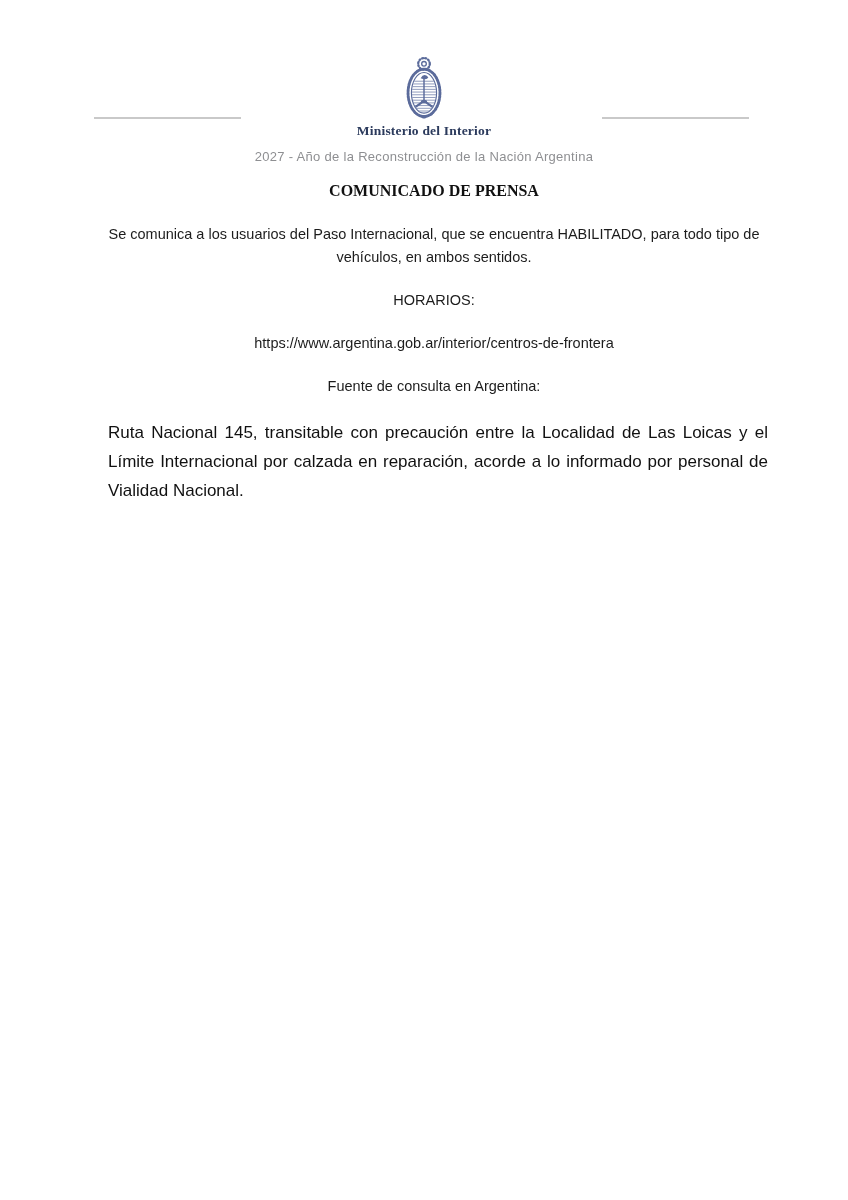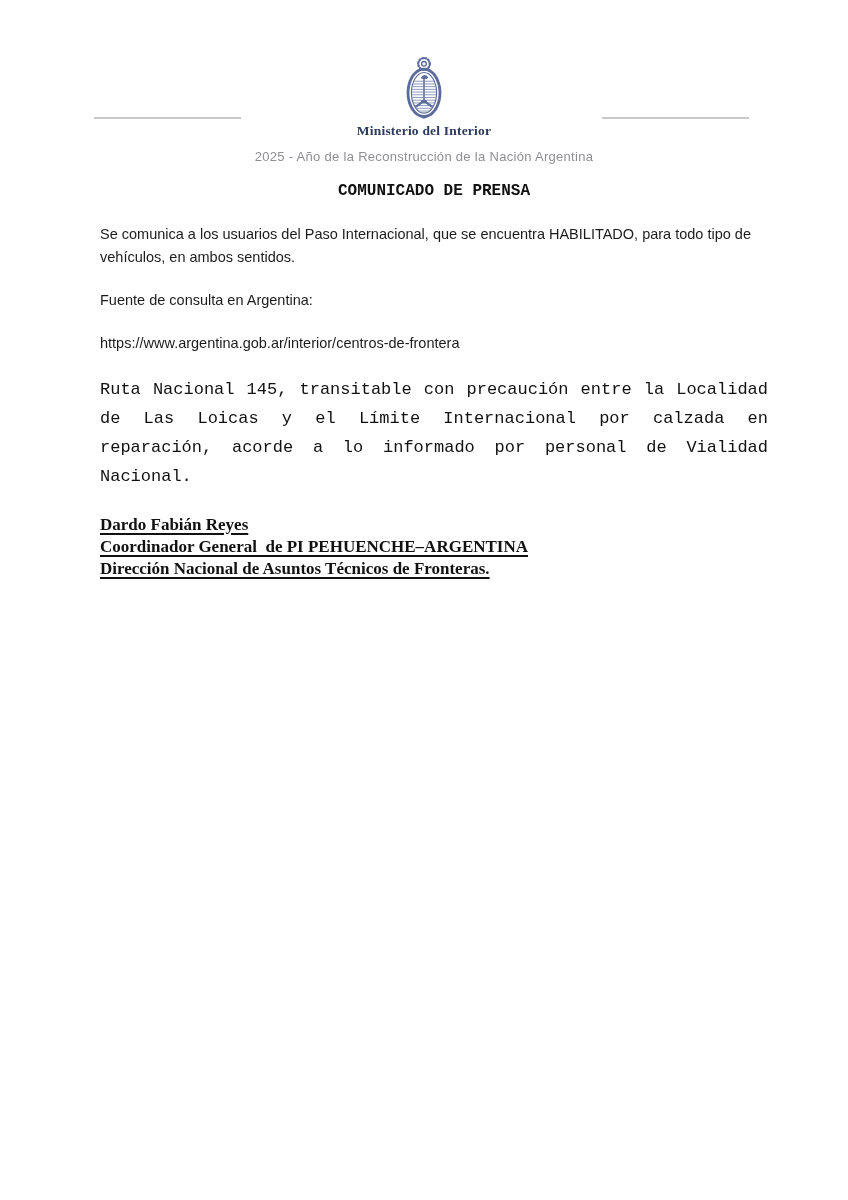--- a/index.html
+++ b/index.html
@@ -48,42 +48,43 @@
   }
 
   
   .content {
     margin: 0 80px 0 100px; 
   }
 
   .doc-title {
     margin-top: 18px;
     text-align: center;
-    font-family: Liberation Mono, monospace;
+    font-family: Liberation Serif, serif;
     font-weight: bold;
     font-size: 16px;
     line-height: 18.5px;
     color: #111111;
   }
 
   .sans-par {
     font-size: 14.5px;
     line-height: 23px;
     color: #1c1c1c;
     margin: 0 0 20px 0;
+    text-align: center;
   }
   .intro { margin-top: 22px; }
 
   .serif-par {
-    font-family: Liberation Mono, monospace;
+    font-family: Liberation Sans, sans-serif;
     font-size: 17px;
     line-height: 29px;
     text-align: justify;
     color: #111111;
-    margin: 13px 0 0 0;
+    margin: 13px 0 0 8px;
   }
 
   .dateline {
     margin-top: 7px;
     font-family: "Liberation Serif", serif;
     font-weight: bold;
     font-size: 17px;
     line-height: 23px;
     text-align: right;
     color: #111111;
@@ -137,41 +138,37 @@
       <path d="M22 52l7-5M38 52l-7-5" stroke-width="2.2"></path>
       <ellipse cx="30" cy="47" rx="3.2" ry="1.8" fill="#5b6b9b" stroke="none"></ellipse>
 
       <path d="M27.5 61h5l-1 3.5h-3z" fill="#5b6b9b" stroke="none"></path>
     </svg>
 
     <div class="org-name">
       <div>Ministerio del Interior</div>
     </div>
 
-    <div class="tagline">2025 - Año de la Reconstrucción de la Nación Argentina</div>
+    <div class="tagline">2027 - Año de la Reconstrucción de la Nación Argentina</div>
   </header>
 
   <main class="content">
 
     <h1 class="doc-title">
       <div>COMUNICADO DE PRENSA</div>
     </h1>
 
     <p class="sans-par intro">Se comunica a los usuarios del Paso Internacional, que se encuentra HABILITADO, para todo tipo de vehículos, en ambos sentidos.</p>
 
+    <p class="sans-par">HORARIOS:</p>
 
 
 
+    <p class="sans-par">https://www.argentina.gob.ar/interior/centros-de-frontera</p>
+
     <p class="sans-par">Fuente de consulta en Argentina:</p>
-
-    <p class="sans-par">https://www.argentina.gob.ar/interior/centros-de-frontera</p>
 
     <p class="serif-par">Ruta Nacional 145, transitable con precaución entre la Localidad de Las Loicas y el Límite Internacional por calzada en reparación, acorde a lo informado por personal de Vialidad Nacional.</p>
 
 
-    <div class="signature">
-      <div>Dardo Fabián Reyes</div>
-      <div>Coordinador General  de PI PEHUENCHE–ARGENTINA</div>
-      <div>Dirección Nacional de Asuntos Técnicos de Fronteras.</div>
-    </div>
 
   </main>
 </div>
 
 </body></html>

